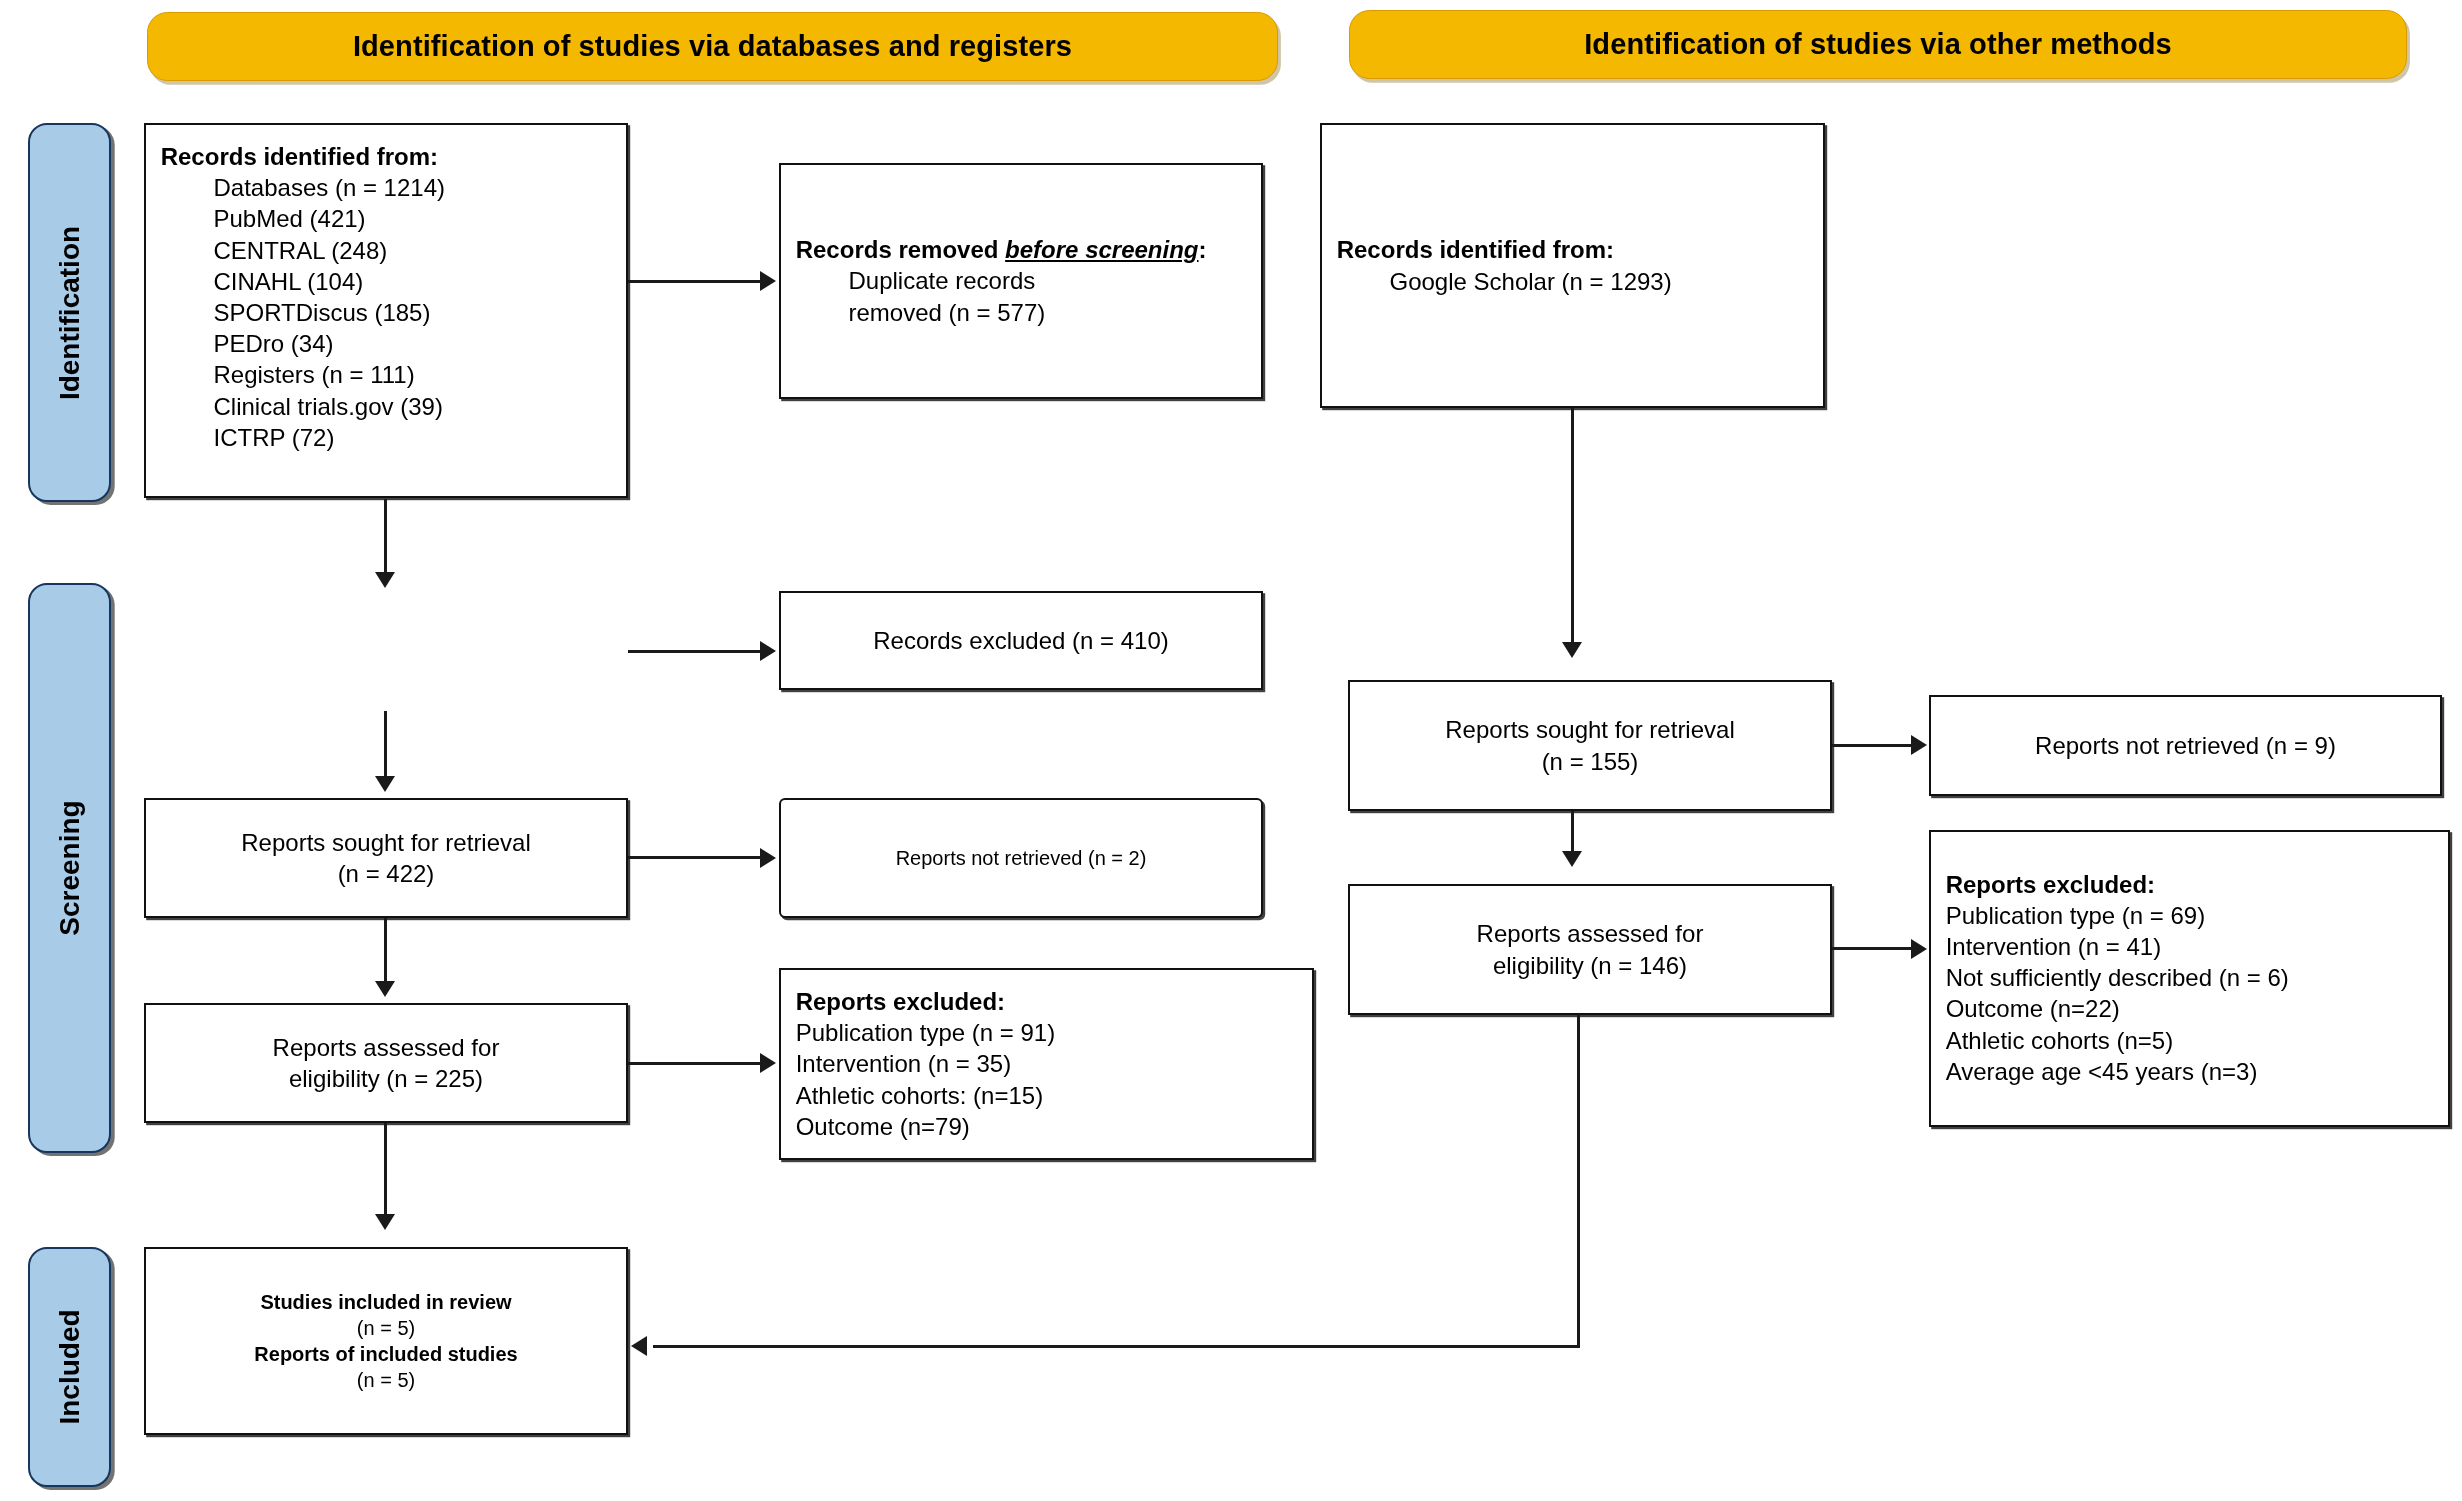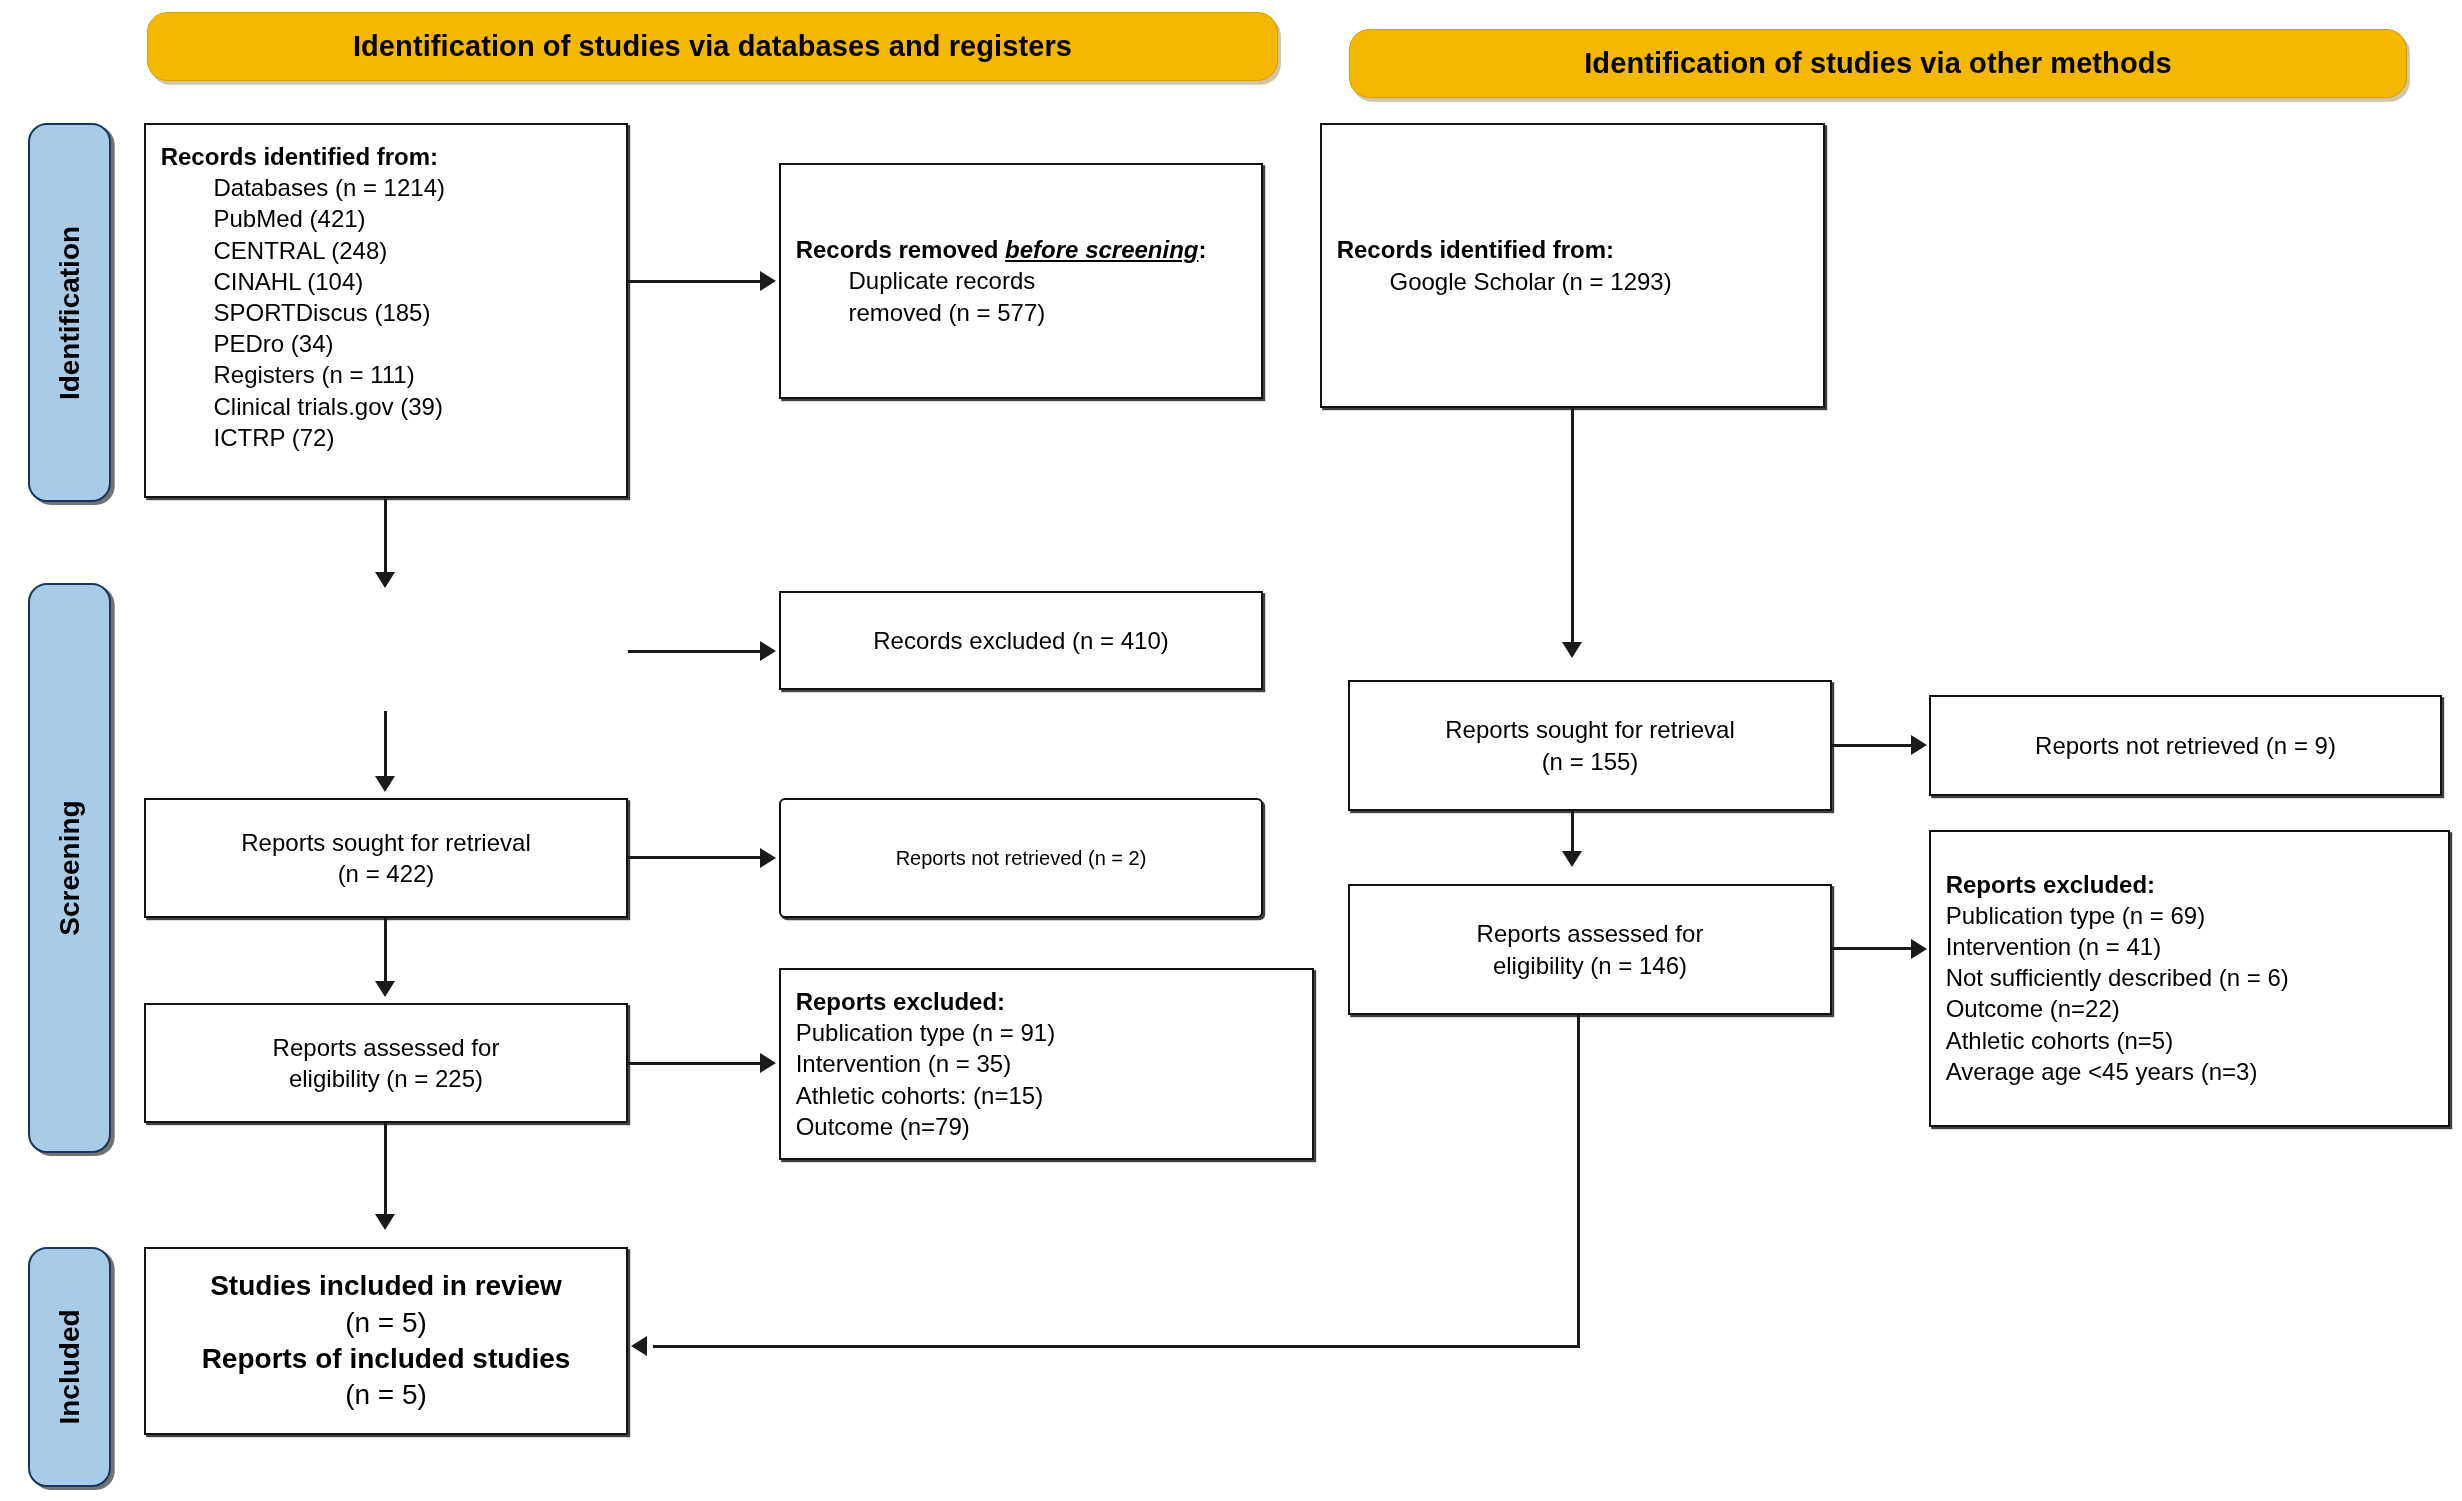--- a/index.html
+++ b/index.html
@@ -65,21 +65,21 @@
 </style>
 </head>
 <body>
 
 <div id="stage">
 
   <div class="banner" style="left:147px;top:11.7px;width:1129px;height:67px;font-size:29px;text-align:right;">
     <span>Identification of studies via databases and registers</span>
   </div>
 
-  <div class="banner" style="left:1349px;top:29px;width:1056px;height:67px;font-size:29px;">
+  <div class="banner" style="left:1349px;top:10px;width:1056px;height:67px;font-size:29px;">
     <span>Identification of studies via other methods</span>
   </div>
 
   <div class="rail" style="left:28px;top:123px;width:79px;height:375px;">
     <span style="font-size:28px;">Identification</span>
   </div>
 
   <div class="rail" style="left:28px;top:583px;width:79px;height:566px;">
     <span style="font-size:28px;">Screening</span>
   </div>
@@ -129,21 +129,21 @@
   </div>
 
   <div class="box vc" style="left:779px;top:968px;width:535px;height:192px;font-size:24px;">
     <div class="hd line">Reports excluded:</div>
     <div class="line">Publication type (n = 91)</div>
     <div class="line">Intervention (n = 35)</div>
     <div class="line">Athletic cohorts: (n=15)</div>
     <div class="line">Outcome (n=79)</div>
   </div>
 
-  <div class="box vc ctr" style="left:144px;top:1247px;width:484px;height:188px;font-size:28px;">
+  <div class="box vc ctr" style="left:144px;top:1247px;width:484px;height:188px;font-size:20px;">
     <div class="hd line">Studies included in review</div>
     <div class="line">(n = 5)</div>
     <div class="hd line">Reports of included studies</div>
     <div class="line">(n = 5)</div>
   </div>
 
   <div class="box vc" style="left:1320px;top:123px;width:505px;height:285px;font-size:24px;">
     <div class="hd line">Records identified from:</div>
     <div class="ind line">Google Scholar (n = 1293)</div>
   </div>

